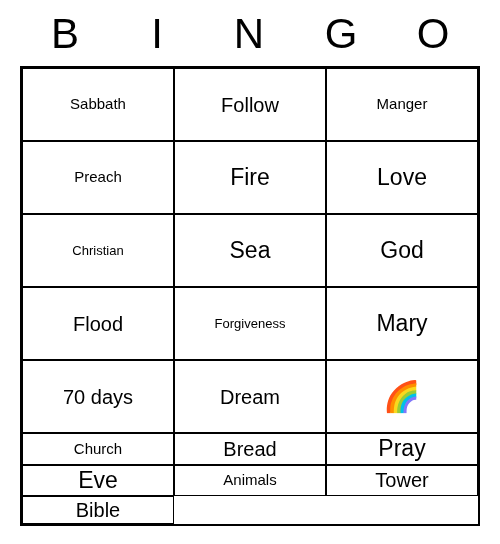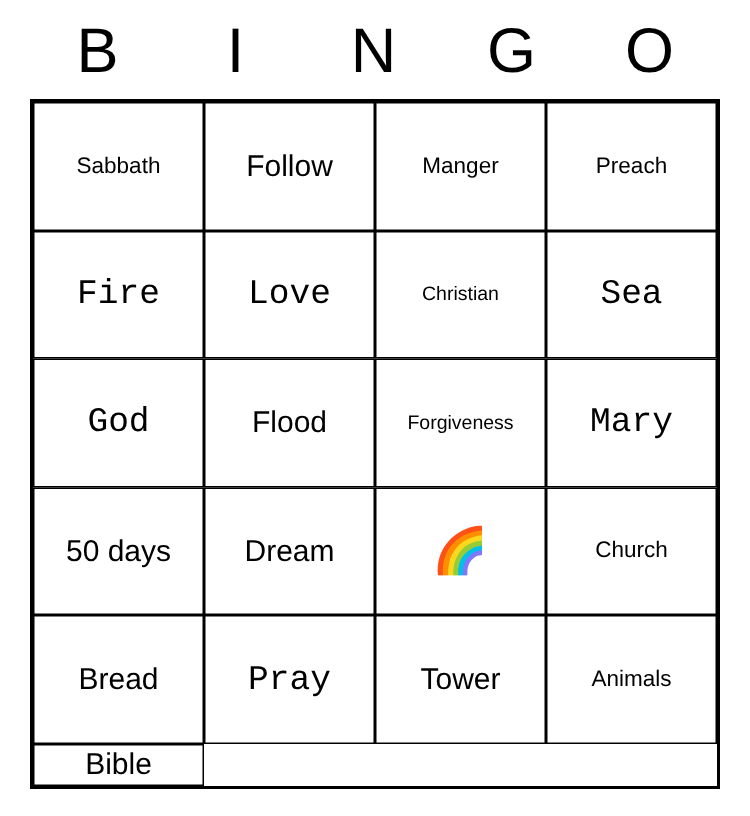--- a/index.html
+++ b/index.html
@@ -25,21 +25,21 @@
     .header-cell {
       flex: 1;
       text-align: center;
       font-size: 42px;
       font-weight: 400;
       color: #000;
       letter-spacing: 2px;
     }
     .grid {
       display: grid;
-      grid-template-columns: repeat(4, 1fr);
+      grid-template-columns: repeat(3, 1fr);
       grid-template-rows: repeat(5, 1fr);
       width: 460px;
       height: 460px;
       border: 2px solid #000;
     }
     .cell {
       border: 1px solid #000;
       display: flex;
       align-items: center;
       justify-content: center;
@@ -51,21 +51,20 @@
       overflow: hidden;
     }
     .cell.small {
       font-size: 15px;
     }
     .cell.xsmall {
       font-size: 13px;
     }
     .cell.large {
       font-size: 23px;
-      font-family: Liberation Mono, monospace;
     }
     .rainbow {
       font-size: 30px;
     }
   </style>
 </head>
 <body>
 
 <div class="header">
   <div class="header-cell">B</div>
@@ -83,26 +82,27 @@
   <div class="cell large">Fire</div>
 
   <div class="cell large">Love</div>
   <div class="cell xsmall">Christian</div>
   <div class="cell large">Sea</div>
   <div class="cell large">God</div>
   <div class="cell">Flood</div>
 
   <div class="cell xsmall">Forgiveness</div>
   <div class="cell large">Mary</div>
-  <div class="cell">50 days</div>
+  <div class="cell">70 days</div>
   <div class="cell">Dream</div>
 
   <div class="cell rainbow">
       <span>🌈</span>
     </div>
   <div class="cell small">Church</div>
   <div class="cell">Bread</div>
 
   <div class="cell large">Pray</div>
+  <div class="cell large">Eve</div>
+  <div class="cell small">Animals</div>
   <div class="cell">Tower</div>
-  <div class="cell small">Animals</div>
   <div class="cell">Bible</div>
 </div>
 
 </body></html>

